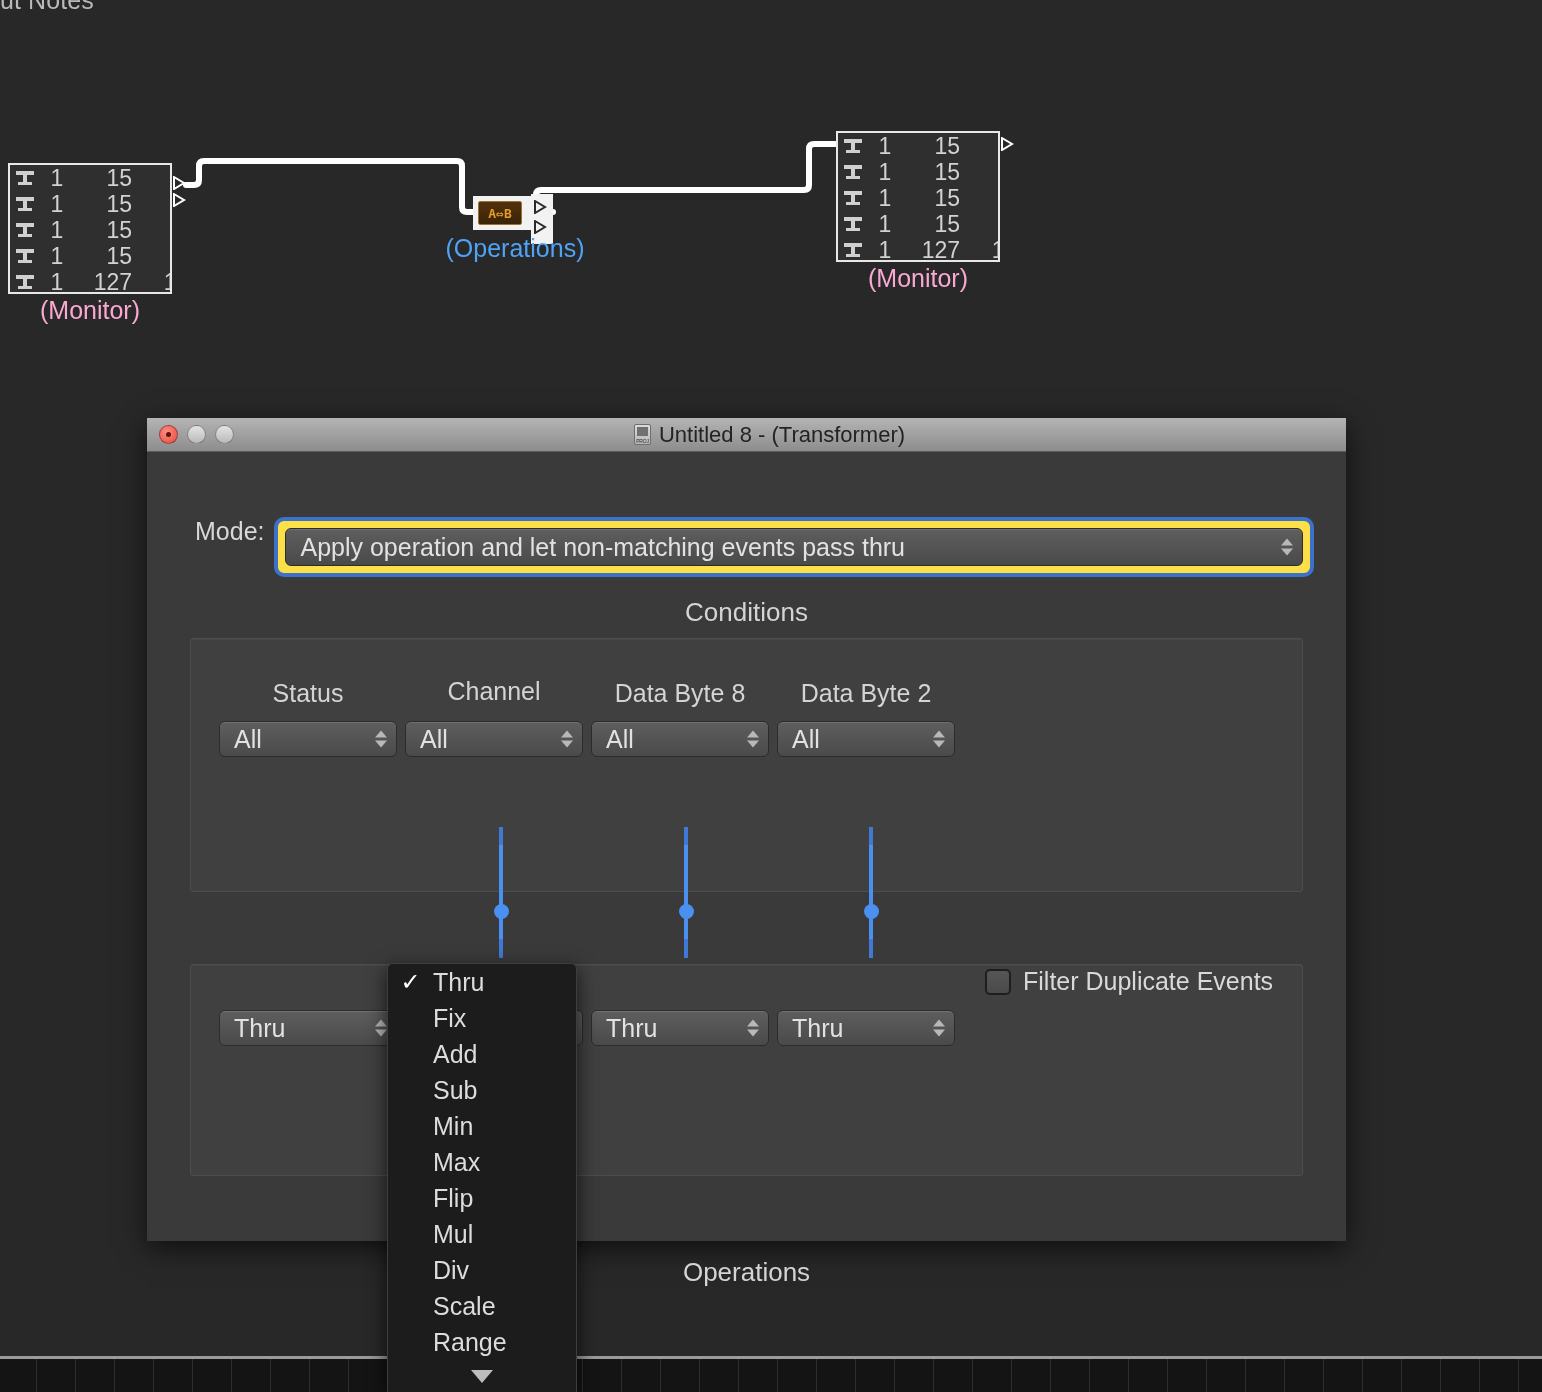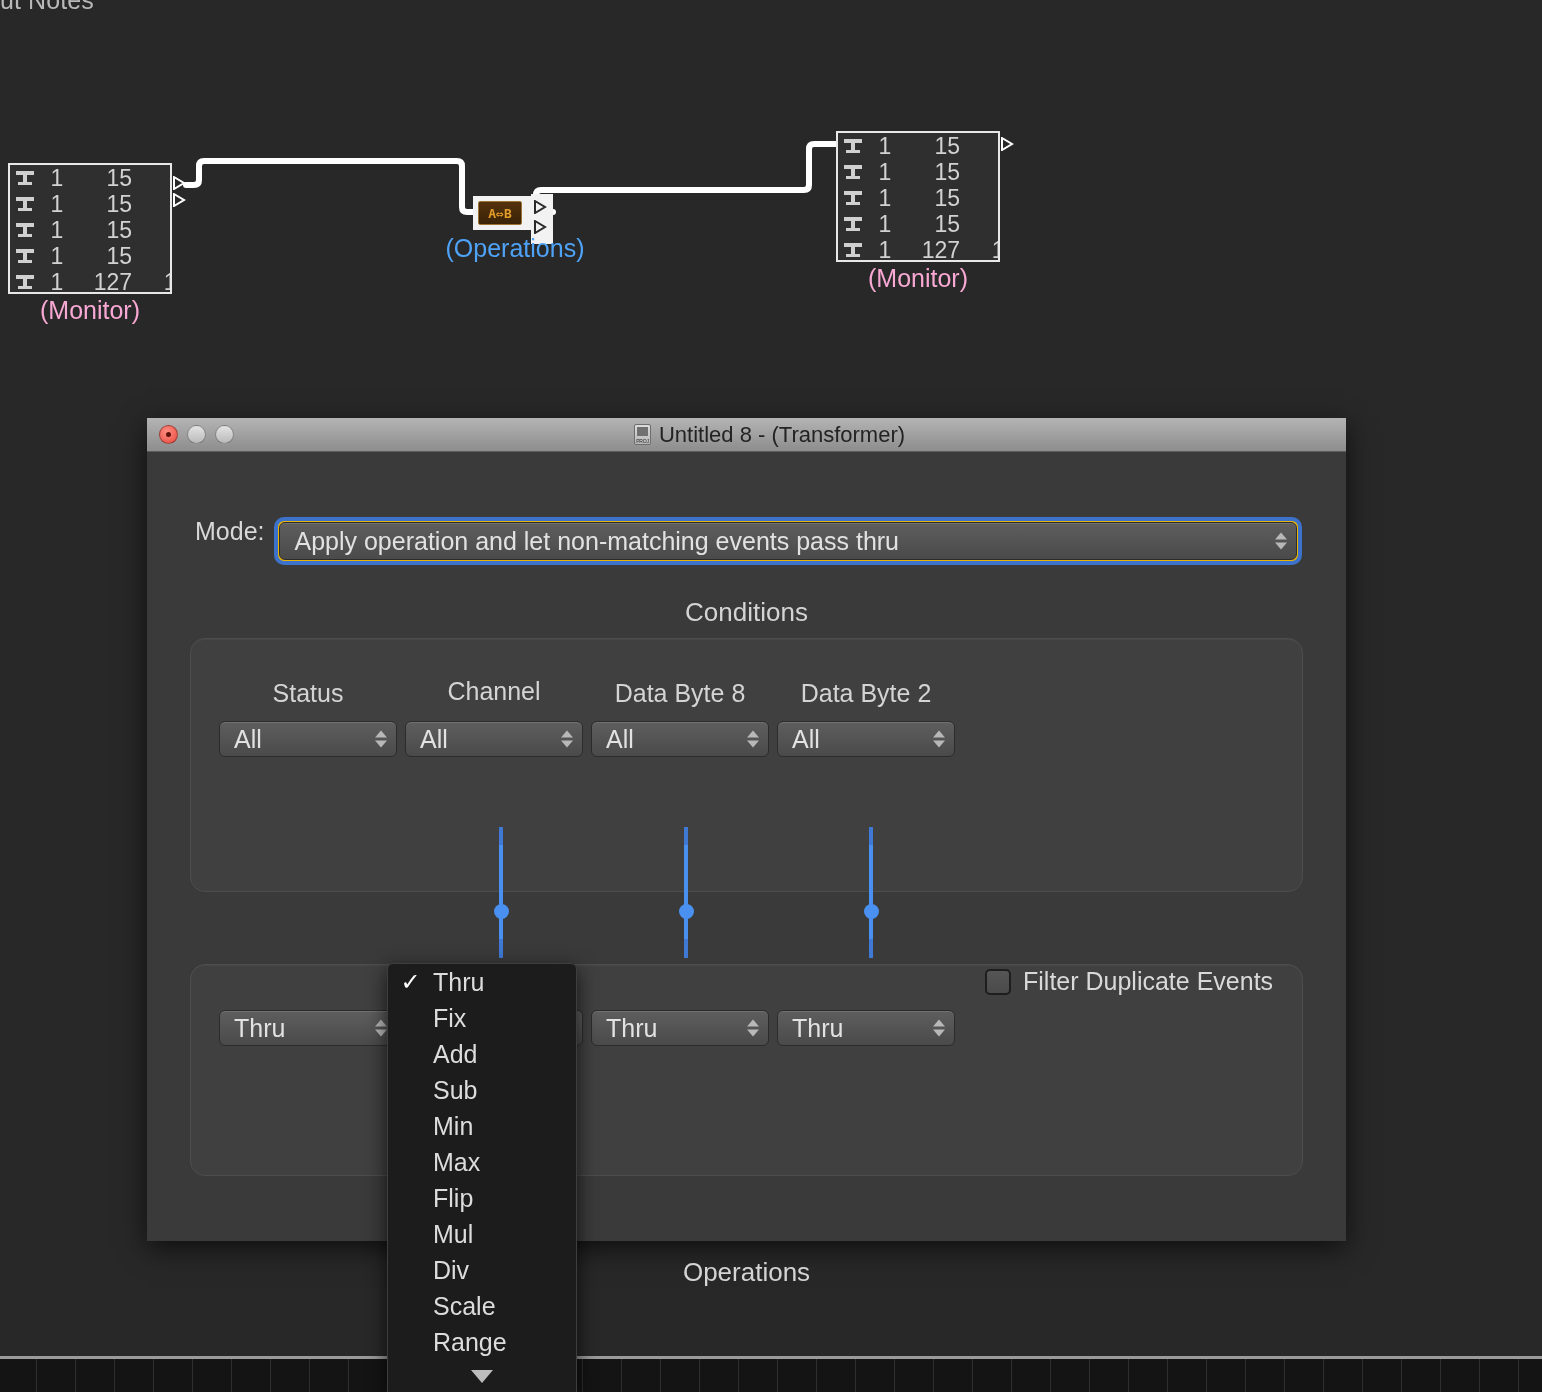--- a/index.html
+++ b/index.html
@@ -251,23 +251,23 @@
     align-items: flex-start;
     gap: 10px;
   }
   #mode-label {
     font-size: 25px;
     color: #d8d8d8;
   }
   .focus-ring {
     border: 4px solid #3c72c9;
     border-radius: 10px;
-    padding: 1px;
+    padding: 7px;
     box-sizing: border-box;
-    background: #eab308;
+    background: #fde047;
   }
   .popup {
     position: relative;
     background: linear-gradient(#5e5e5e, #4a4a4a);
     border: 1px solid #2c2c2c;
     border-radius: 6px;
     box-sizing: border-box;
     display: flex;
     align-items: center;
     color: #e2e2e2;
@@ -309,21 +309,21 @@
     top: 145px;
     left: 0; right: 0;
     text-align: center;
     font-size: 26px;
     color: #d4d4d4;
   }
   .panel {
     position: absolute;
     background: #404040;
     border: 1px solid #4d4d4d;
-    border-radius: 15px;
+    border-radius: 3px;
     box-sizing: border-box;
     box-shadow: inset 0 1px 0 rgba(255,255,255,0.04);
   }
   #conditions-panel {
     left: 43px;
     top: 186px;
     width: 1113px;
     height: 254px;
   }
   #operations-panel {

